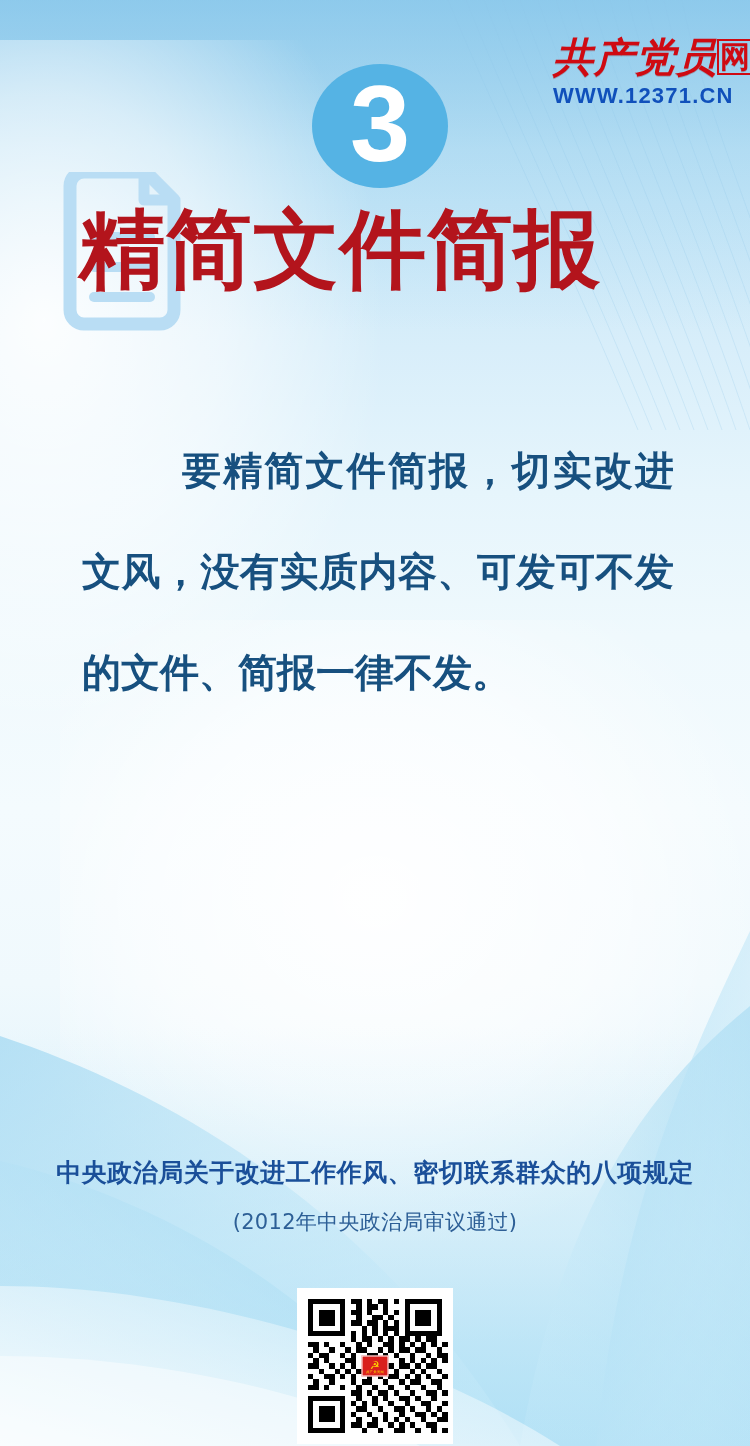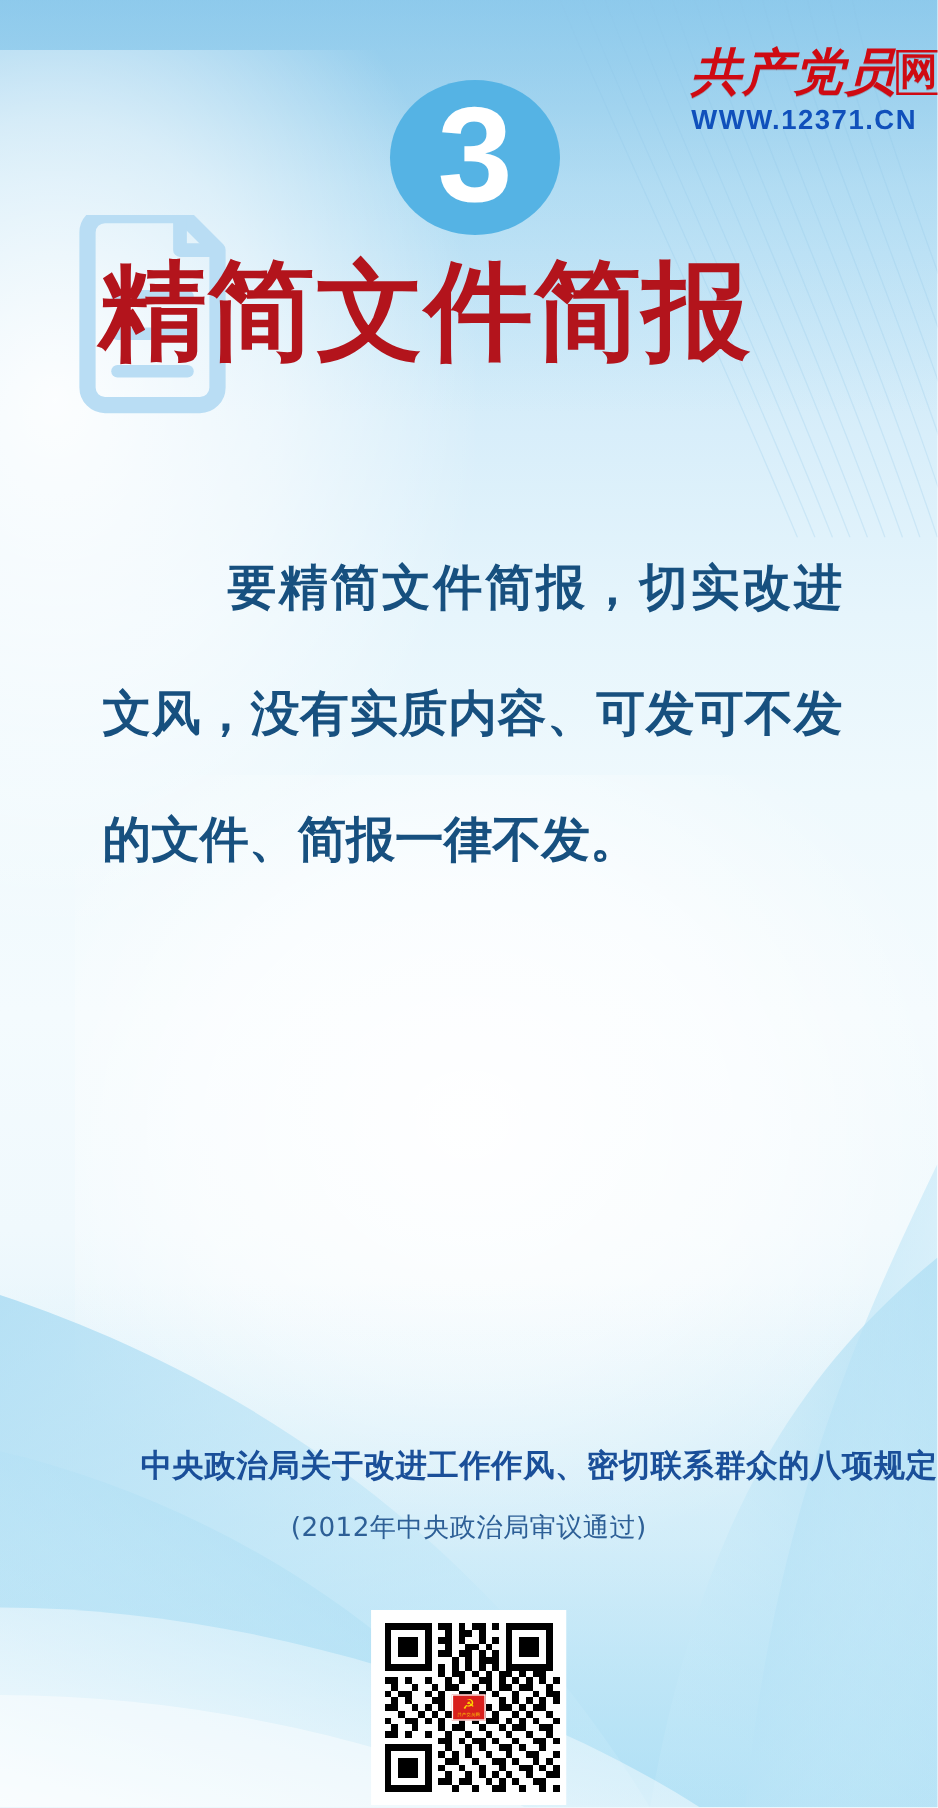--- a/index.html
+++ b/index.html
@@ -152,21 +152,21 @@
     text-indent: 100px;
     text-align: justify;
     text-align-last: left;
   }
 
   
   .footer-title {
     position: absolute;
     left: 0; top: 1156px;
     width: 750px;
-    text-align: right;
+    text-align: center;
     font-family: Liberation Sans, sans-serif;
     font-size: 25px;
     font-weight: bold;
     color: #1a4f99;
     letter-spacing: .5px;
     white-space: nowrap;
   }
   .footer-sub {
     position: absolute;
     left: 0; top: 1208px;

